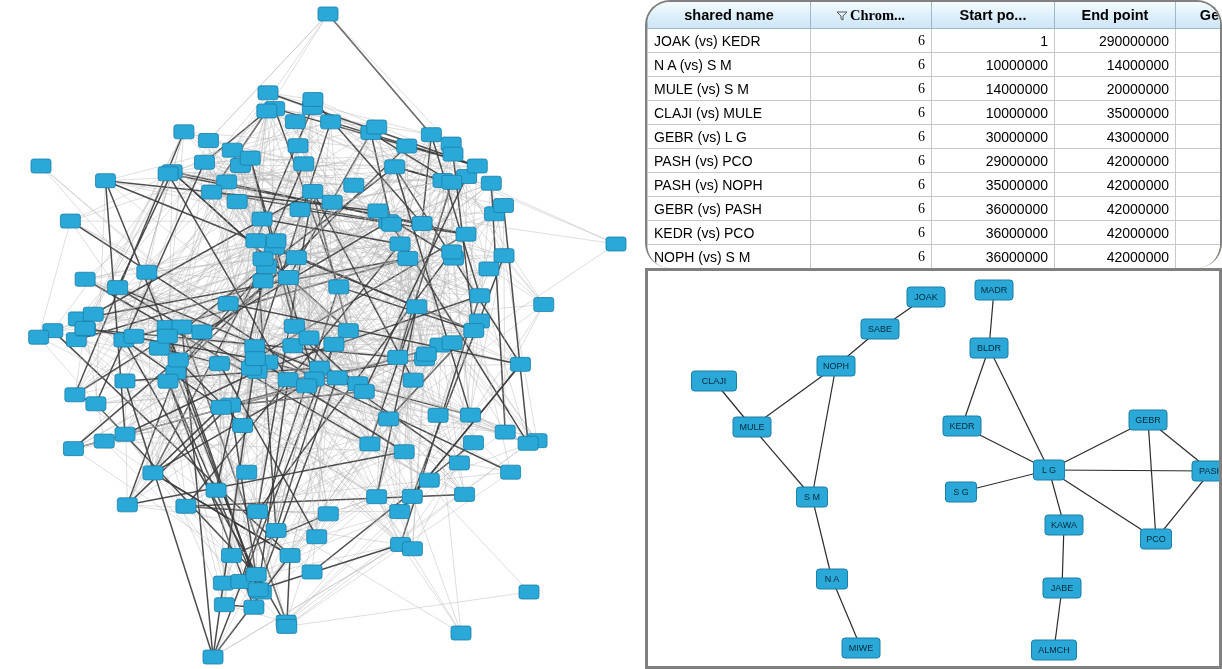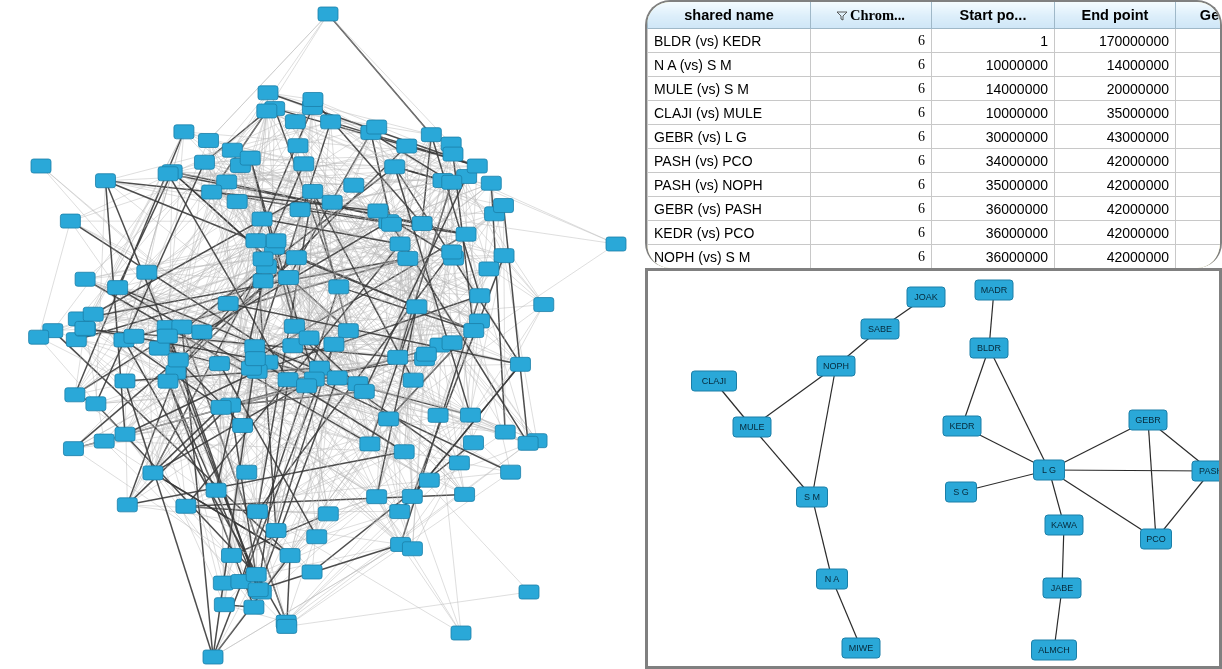--- a/index.html
+++ b/index.html
@@ -1233,24 +1233,24 @@
           <th class="col-end">
             <span>End point</span>
           </th>
           <th class="col-gen">
             <span>Genetic...</span>
           </th>
         </tr>
       </thead>
       <tbody id="table-body">
           <tr>
-            <td class="name col-sharedname">BLDR (vs) KEDR</td>
+            <td class="name col-sharedname">JOAK (vs) KEDR</td>
             <td class="num col-chrom">6</td>
             <td class="num col-start">1</td>
-            <td class="num col-end">170000000</td>
+            <td class="num col-end">290000000</td>
             <td class="num col-gen">192.0</td>
           </tr>
           <tr>
             <td class="name col-sharedname">N A (vs) S M</td>
             <td class="num col-chrom">6</td>
             <td class="num col-start">10000000</td>
             <td class="num col-end">14000000</td>
             <td class="num col-gen">6.6</td>
           </tr>
           <tr>
@@ -1270,21 +1270,21 @@
           <tr>
             <td class="name col-sharedname">GEBR (vs) L G</td>
             <td class="num col-chrom">6</td>
             <td class="num col-start">30000000</td>
             <td class="num col-end">43000000</td>
             <td class="num col-gen">16.9</td>
           </tr>
           <tr>
             <td class="name col-sharedname">PASH (vs) PCO</td>
             <td class="num col-chrom">6</td>
-            <td class="num col-start">34000000</td>
+            <td class="num col-start">29000000</td>
             <td class="num col-end">42000000</td>
             <td class="num col-gen">11.4</td>
           </tr>
           <tr>
             <td class="name col-sharedname">PASH (vs) NOPH</td>
             <td class="num col-chrom">6</td>
             <td class="num col-start">35000000</td>
             <td class="num col-end">42000000</td>
             <td class="num col-gen">10.5</td>
           </tr>

